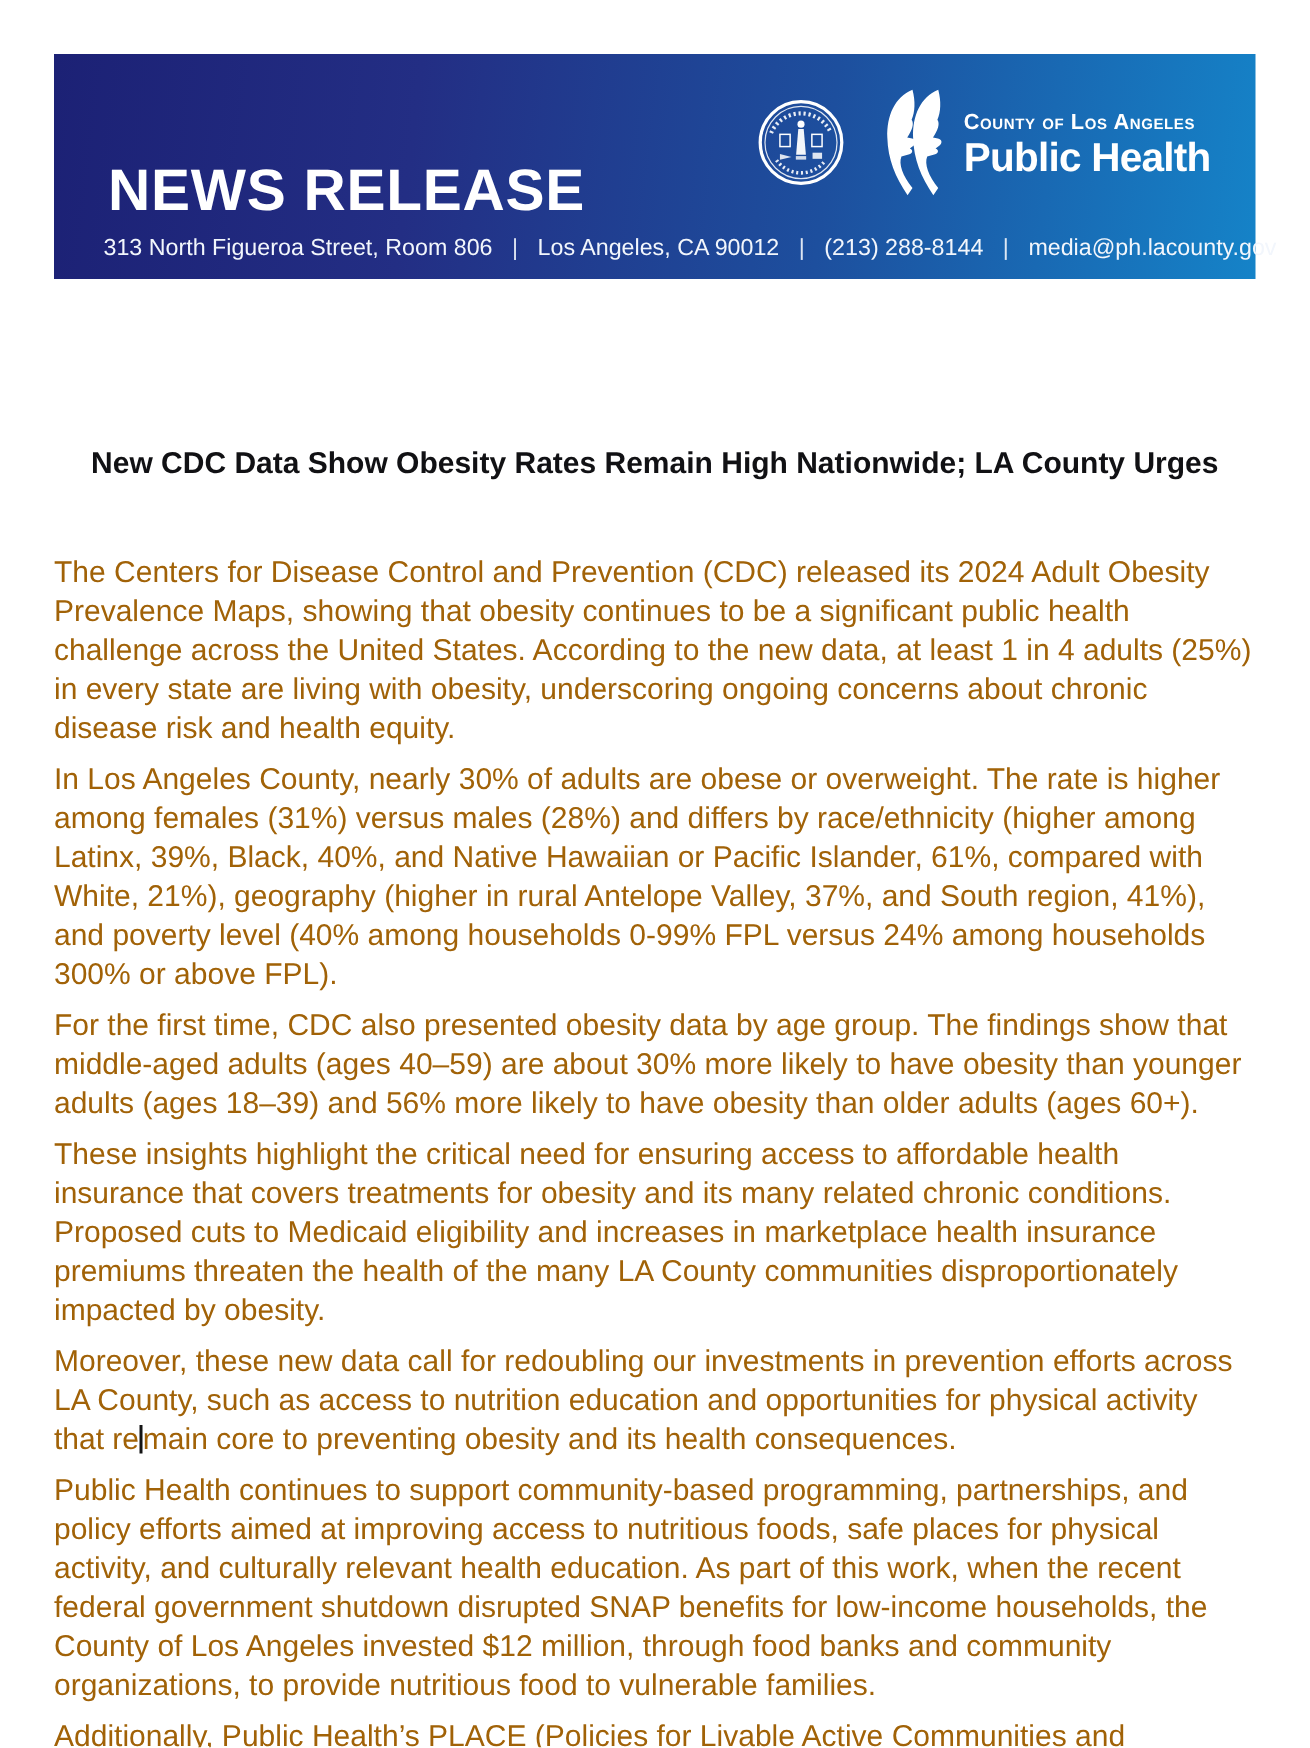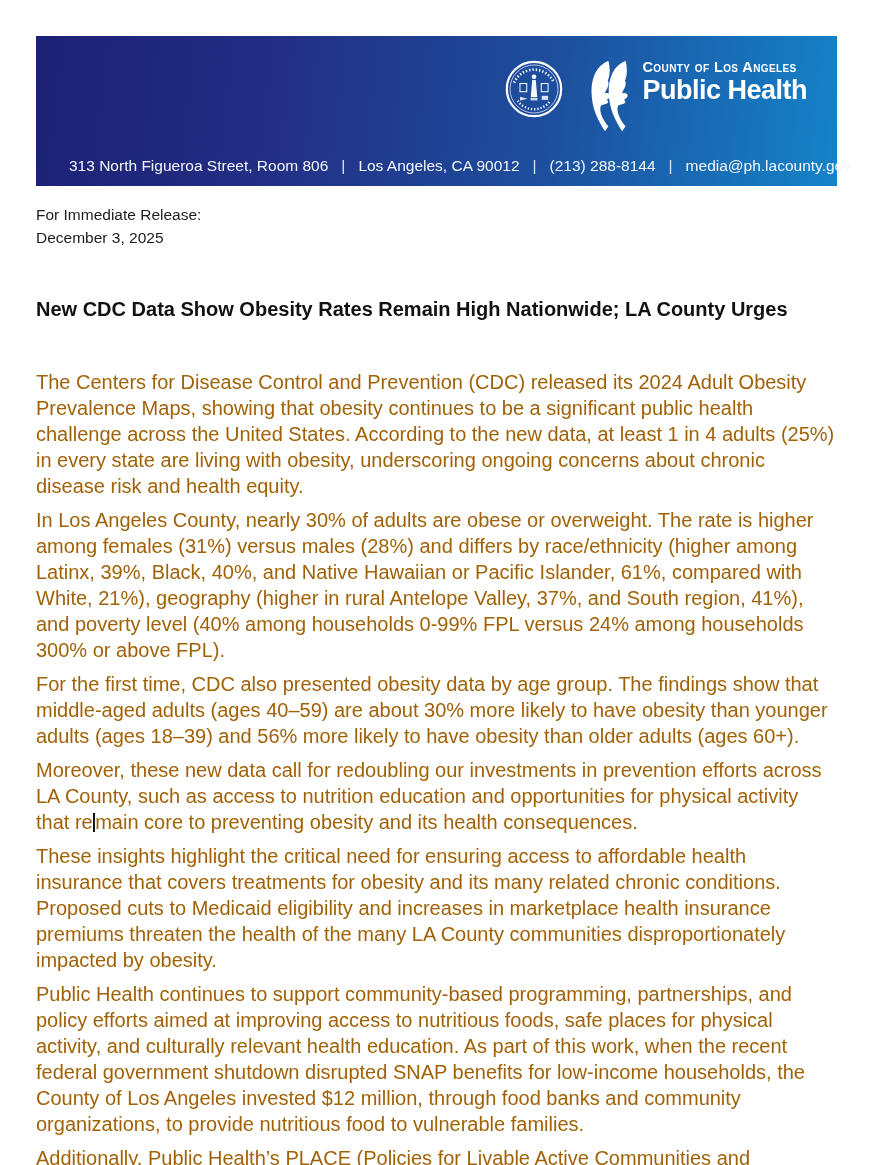--- a/index.html
+++ b/index.html
@@ -36,21 +36,21 @@
     font-size: 15.5px;
     white-space: nowrap;
   }
   .banner-address .sep { margin: 0 13px; opacity: 0.9; font-weight: 300; }
 
   .banner-logos {
     position: absolute;
     right: 30px; top: 24px;
     height: 74px;
     display: flex;
-    align-items: flex-start;
+    align-items: center;
   }
   .seal { margin-right: 26px; }
   .faces { margin-right: 7px; }
   .logo-text { color: #fff; line-height: 1; }
   .logo-org1 {
     font-variant: small-caps;
     font-weight: 700;
     font-size: 14.5px;
     letter-spacing: 0.4px;
     margin-bottom: 2px;
@@ -71,20 +71,21 @@
     line-height: 23px;
     color: #1c1c1e;
   }
 
   
   .headline {
     position: absolute;
     left: 36px; top: 292px;
     width: 801px;
     margin: 0;
+    text-align: center;
     font-size: 20px;
     font-weight: 700;
     line-height: 35px;
     color: #111114;
   }
 
   
   .body-text {
     position: absolute;
     left: 36px; top: 369px;
@@ -103,20 +104,21 @@
     vertical-align: -3px;
     margin: 0 0.5px;
   }
 </style>
 </head>
 <body>
 
 <div class="page">
 
   <header class="banner">
+    <div class="banner-title">NEWS RELEASE</div>
 
     <div class="banner-address">
       <span>313 North Figueroa Street, Room 806</span><span class="sep">|</span><span>Los Angeles, CA 90012</span><span class="sep">|</span><span>(213) 288-8144</span><span class="sep">|</span><span>media@ph.lacounty.gov</span>
     </div>
 
     <div class="banner-logos">
 
       <span>
         <svg class="seal" viewBox="0 0 64 64" width="58" height="58" aria-hidden="true">
           <circle cx="32" cy="32" r="30" fill="none" stroke="#ffffff" stroke-width="2.4"></circle>
@@ -143,32 +145,28 @@
         </svg>
       </span>
 
       <div class="logo-text">
         <div class="logo-org1">County of Los Angeles</div>
         <div class="logo-org2">Public Health</div>
       </div>
     </div>
   </header>
 
-  <div class="release-info">
-    <div>For Immediate Release:</div>
-    <div>December 3, 2025</div>
-  </div>
 
   <h1 class="headline">
     <span>New CDC Data Show Obesity Rates Remain High Nationwide; LA County Urges</span><br>
   </h1>
 
   <div class="body-text">
     <p>The Centers for Disease Control and Prevention (CDC) released its 2024 Adult Obesity Prevalence Maps, showing that obesity continues to be a significant public health challenge across the United States. According to the new data, at least 1 in 4 adults (25%) in every state are living with obesity, underscoring ongoing concerns about chronic disease risk and health equity.</p>
     <p>In Los Angeles County, nearly 30% of adults are obese or overweight. The rate is higher among females (31%) versus males (28%) and differs by race/ethnicity (higher among Latinx, 39%, Black, 40%, and Native Hawaiian or Pacific Islander, 61%, compared with White, 21%), geography (higher in rural Antelope Valley, 37%, and South region, 41%), and poverty level (40% among households 0-99% FPL versus 24% among households 300% or above FPL).</p>
     <p>For the first time, CDC also presented obesity data by age group. The findings show that middle-aged adults (ages 40–59) are about 30% more likely to have obesity than younger adults (ages 18–39) and 56% more likely to have obesity than older adults (ages 60+).</p>
+    <p>These insights highlight the critical need for ensuring access to affordable health insurance that covers treatments for obesity and its many related chronic conditions. Proposed cuts to Medicaid eligibility and increases in marketplace health insurance premiums threaten the health of the many LA County communities disproportionately impacted by obesity.</p>
     <p><span>Moreover, these new data call for redoubling our investments in prevention efforts across LA County, such as access to nutrition education and opportunities for physical activity that re</span><span class="caret"></span><span>main core to preventing obesity and its health consequences.</span></p>
-    <p>These insights highlight the critical need for ensuring access to affordable health insurance that covers treatments for obesity and its many related chronic conditions. Proposed cuts to Medicaid eligibility and increases in marketplace health insurance premiums threaten the health of the many LA County communities disproportionately impacted by obesity.</p>
     <p>Public Health continues to support community-based programming, partnerships, and policy efforts aimed at improving access to nutritious foods, safe places for physical activity, and culturally relevant health education. As part of this work, when the recent federal government shutdown disrupted SNAP benefits for low-income households, the County of Los Angeles invested $12 million, through food banks and community organizations, to provide nutritious food to vulnerable families.</p>
     <p>Additionally, Public Health’s PLACE (Policies for Livable Active Communities and Environments) Program</p>
   </div>
 
 </div>
 
 </body></html>

